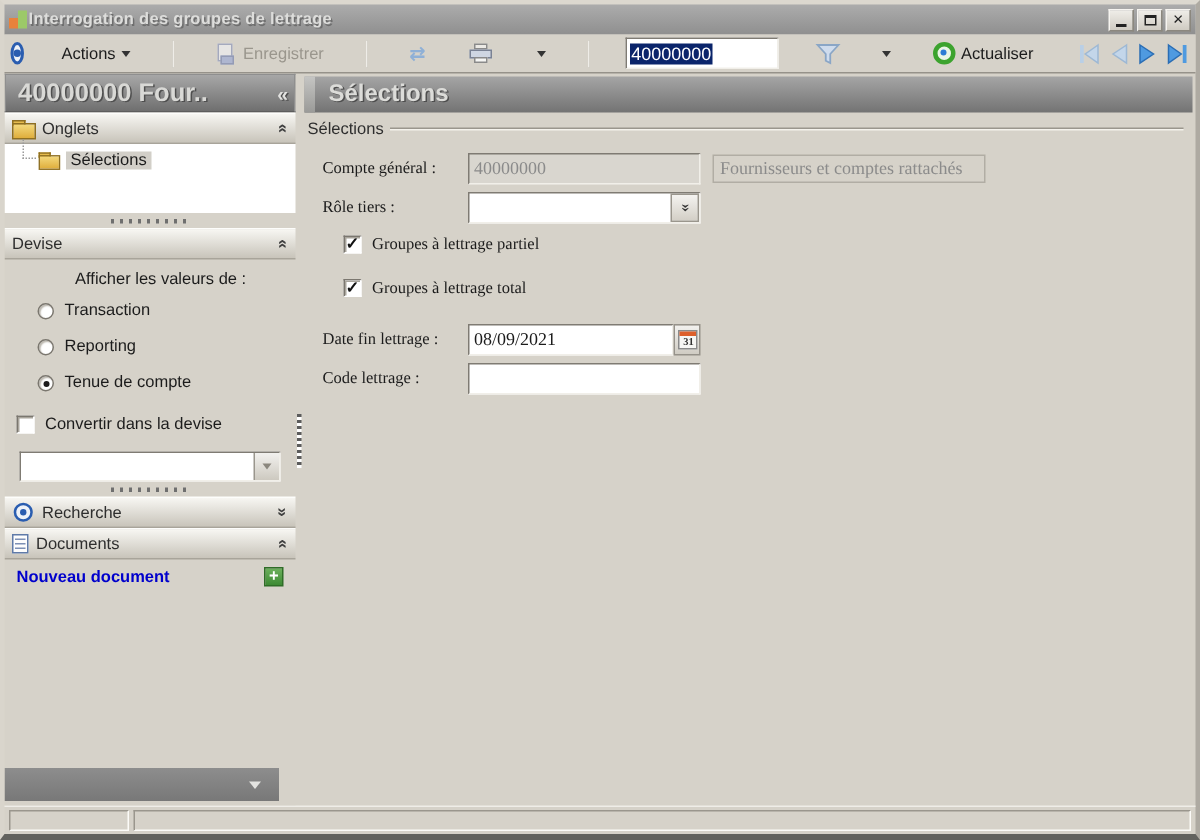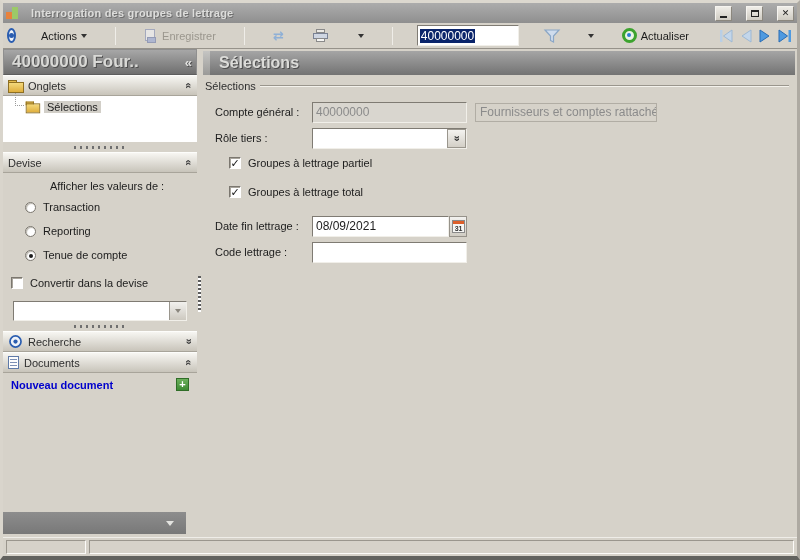--- a/index.html
+++ b/index.html
@@ -18,21 +18,21 @@
     border-bottom:4px solid #62625e;
     background:#d6d2c9;
     display:flex; flex-direction:column;
     position:relative;
   }
   
   .titlebar {
     height:20px; flex:0 0 20px;
     background:linear-gradient(180deg,#acacac,#8f8f8f);
     display:flex; align-items:center;
-    padding:0 3px; gap:12px;
+    padding:0 3px; gap:0;
   }
   .app-icon { width:13px; height:13px; position:relative; flex:0 0 13px; }
   .app-icon .sq-orange { position:absolute; left:0; bottom:1px; width:6px; height:7px; background:#e8823c; }
   .app-icon .sq-green  { position:absolute; right:1px; top:0; width:6px; height:12px; background:#9cc968; }
   .title-text {
     flex:1; font-weight:bold; color:#dddddb;
     text-shadow:1px 1px 0 #6e6e6e; letter-spacing:0.2px;
     white-space:nowrap; overflow:hidden;
   }
   .win-btn {
@@ -148,21 +148,21 @@
     height:24px; flex:0 0 24px; margin:2px 2px 0 0;
     background:linear-gradient(180deg,#a5a5a5,#737373);
     display:flex; align-items:center; padding-left:12px;
     position:relative;
   }
   .banner::before { content:""; position:absolute; left:0; top:0; bottom:0; width:7px; background:linear-gradient(180deg,#c5c5c3,#9a9a98); }
   .banner-title { font-size:16px; font-weight:bold; color:#dcdcd9; text-shadow:1px 1px 0 #4e4e4e; padding-left:4px; }
   .groupbox-top { display:flex; align-items:center; margin:4px 8px 0 2px; height:14px; }
   .group-label { padding-right:4px; color:#2e2e2e; }
   .group-line { flex:1; height:2px; border-top:1px solid #9a968d; border-bottom:1px solid #f4f2ec; }
-  .form { padding:8px 0 0 12px; }
+  .form { padding:8px 0 0 12px;font-family:Liberation Serif, serif; }
   .form-row { display:flex; align-items:center; margin-bottom:4px; height:22px; }
   .f-label { width:97px; flex:0 0 97px; }
   .field {
     width:155px; height:21px; display:flex; align-items:center; padding:0 3px;
     background:#fff; border:1px solid #7f7b73; border-bottom-color:#f1efe9; border-right-color:#f1efe9;
     font-size:12px;
   }
   .field.disabled { background:#d9d6cf; color:#8b8b8b; }
   .desc-field {
     width:182px; height:19px; margin-left:8px; display:flex; align-items:center; padding:0 4px;

